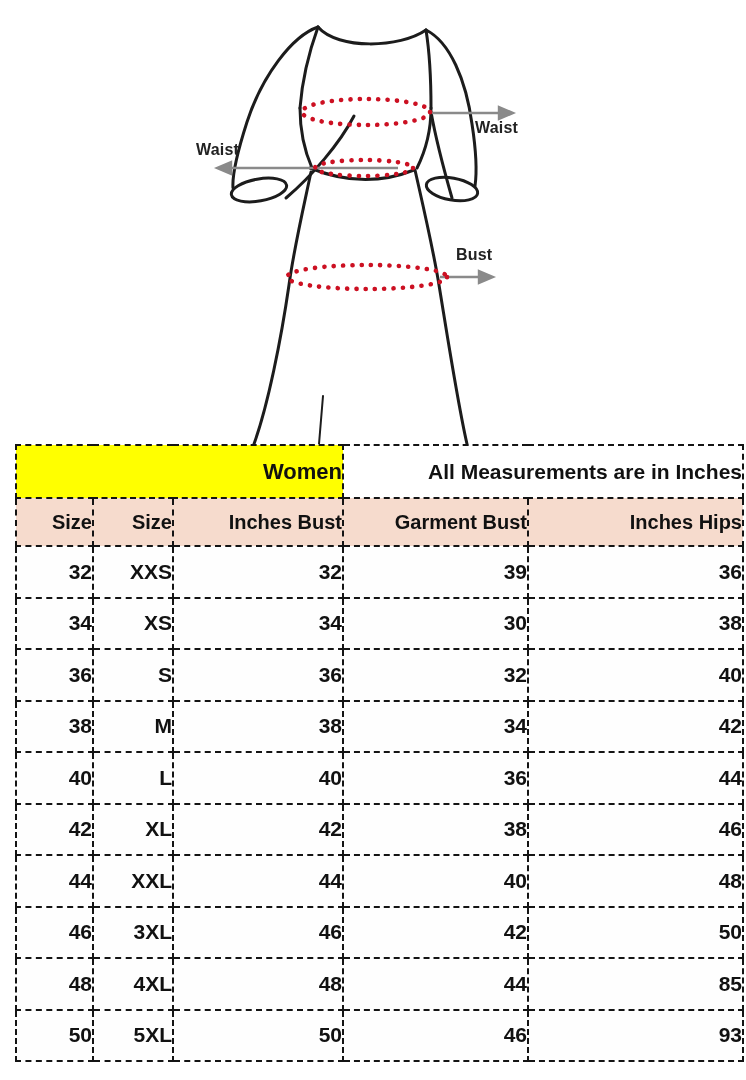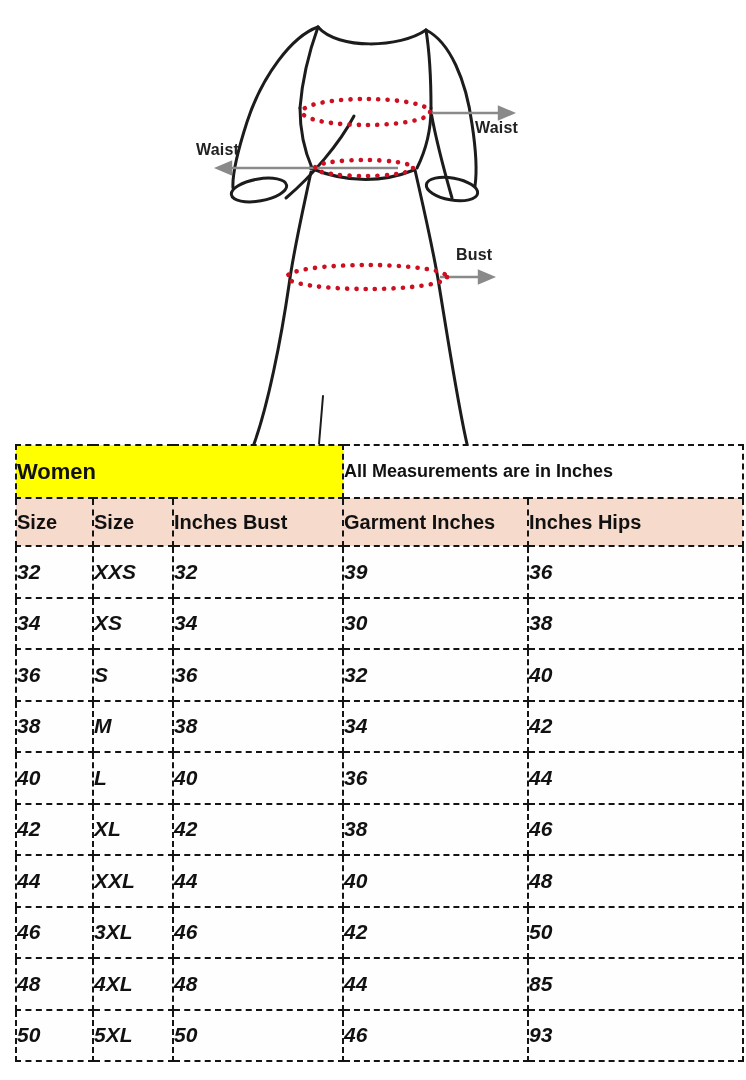--- a/index.html
+++ b/index.html
@@ -19,27 +19,27 @@
   .lbl-bust{left:475px;top:119px;}
   .lbl-waist{left:196px;top:141px;}
   .lbl-hips{left:456px;top:246px;}
 
   
   table.size-table{
     position:absolute;left:15px;top:444px;width:727px;
     border-collapse:collapse;table-layout:fixed;
   }
   table.size-table td,table.size-table th{
-    border:2px dashed #141414;text-align:left;vertical-align:middle;
+    border:2px dashed #141414;text-align:right;vertical-align:middle;
     color:#111;padding:0;
   }
   th.group-women{background:#ffff00;height:51px;font-size:22px;font-weight:700;}
-  th.group-units{background:#ffffff;height:51px;font-size:18px;font-weight:700;}
+  th.group-units{background:#ffffff;height:51px;font-size:21px;font-weight:700;}
   tr.col-header th{background:#f6dbcd;height:46px;font-size:20px;font-weight:700;}
-  tbody td{background:#fefefe;height:49.5px;font-size:21px;font-weight:700;font-style:italic;}
+  tbody td{background:#fefefe;height:49.5px;font-size:21px;font-weight:700;}
 </style>
 </head>
 <body>
 
 <div class="canvas">
 
   <div class="diagram">
     <svg width="746" height="444" viewBox="0 0 746 444">
       <g fill="none" stroke="#1c1c1c" stroke-width="3" stroke-linecap="round">
 
@@ -95,21 +95,21 @@
     </colgroup>
     <thead>
       <tr>
         <th colspan="3" class="group-women">Women</th>
         <th colspan="2" class="group-units">All Measurements are in Inches</th>
       </tr>
       <tr class="col-header" id="col-header-row">
           <th>Size</th>
           <th>Size</th>
           <th>Inches Bust</th>
-          <th>Garment Inches</th>
+          <th>Garment Bust</th>
           <th>Inches Hips</th>
         </tr>
     </thead>
     <tbody id="table-body">
         <tr>
           <td>32</td>
           <td>XXS</td>
           <td>32</td>
           <td>39</td>
           <td>36</td>

